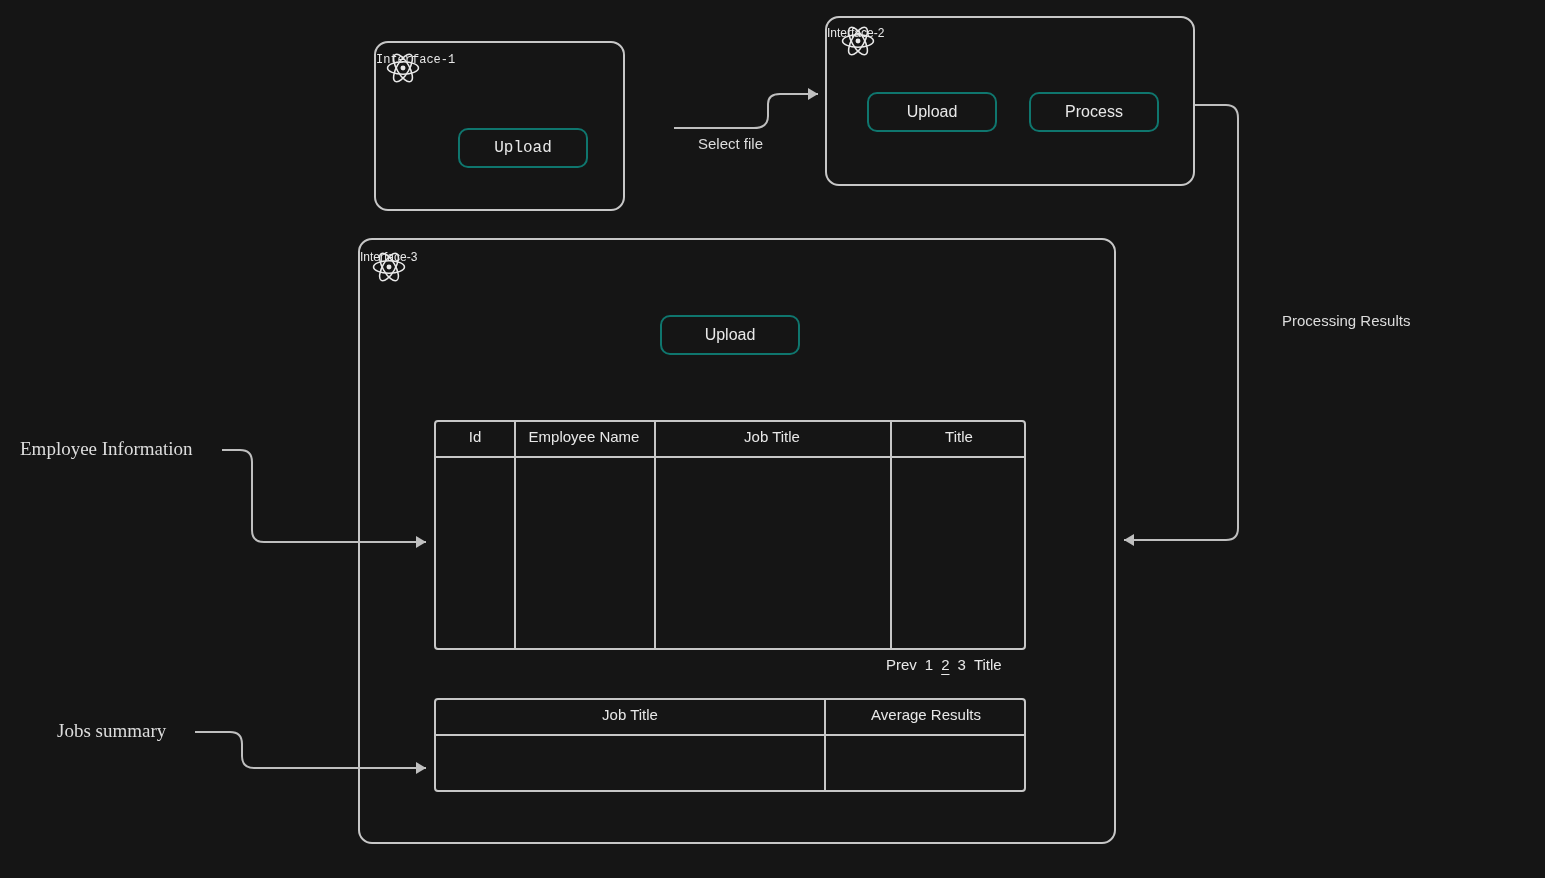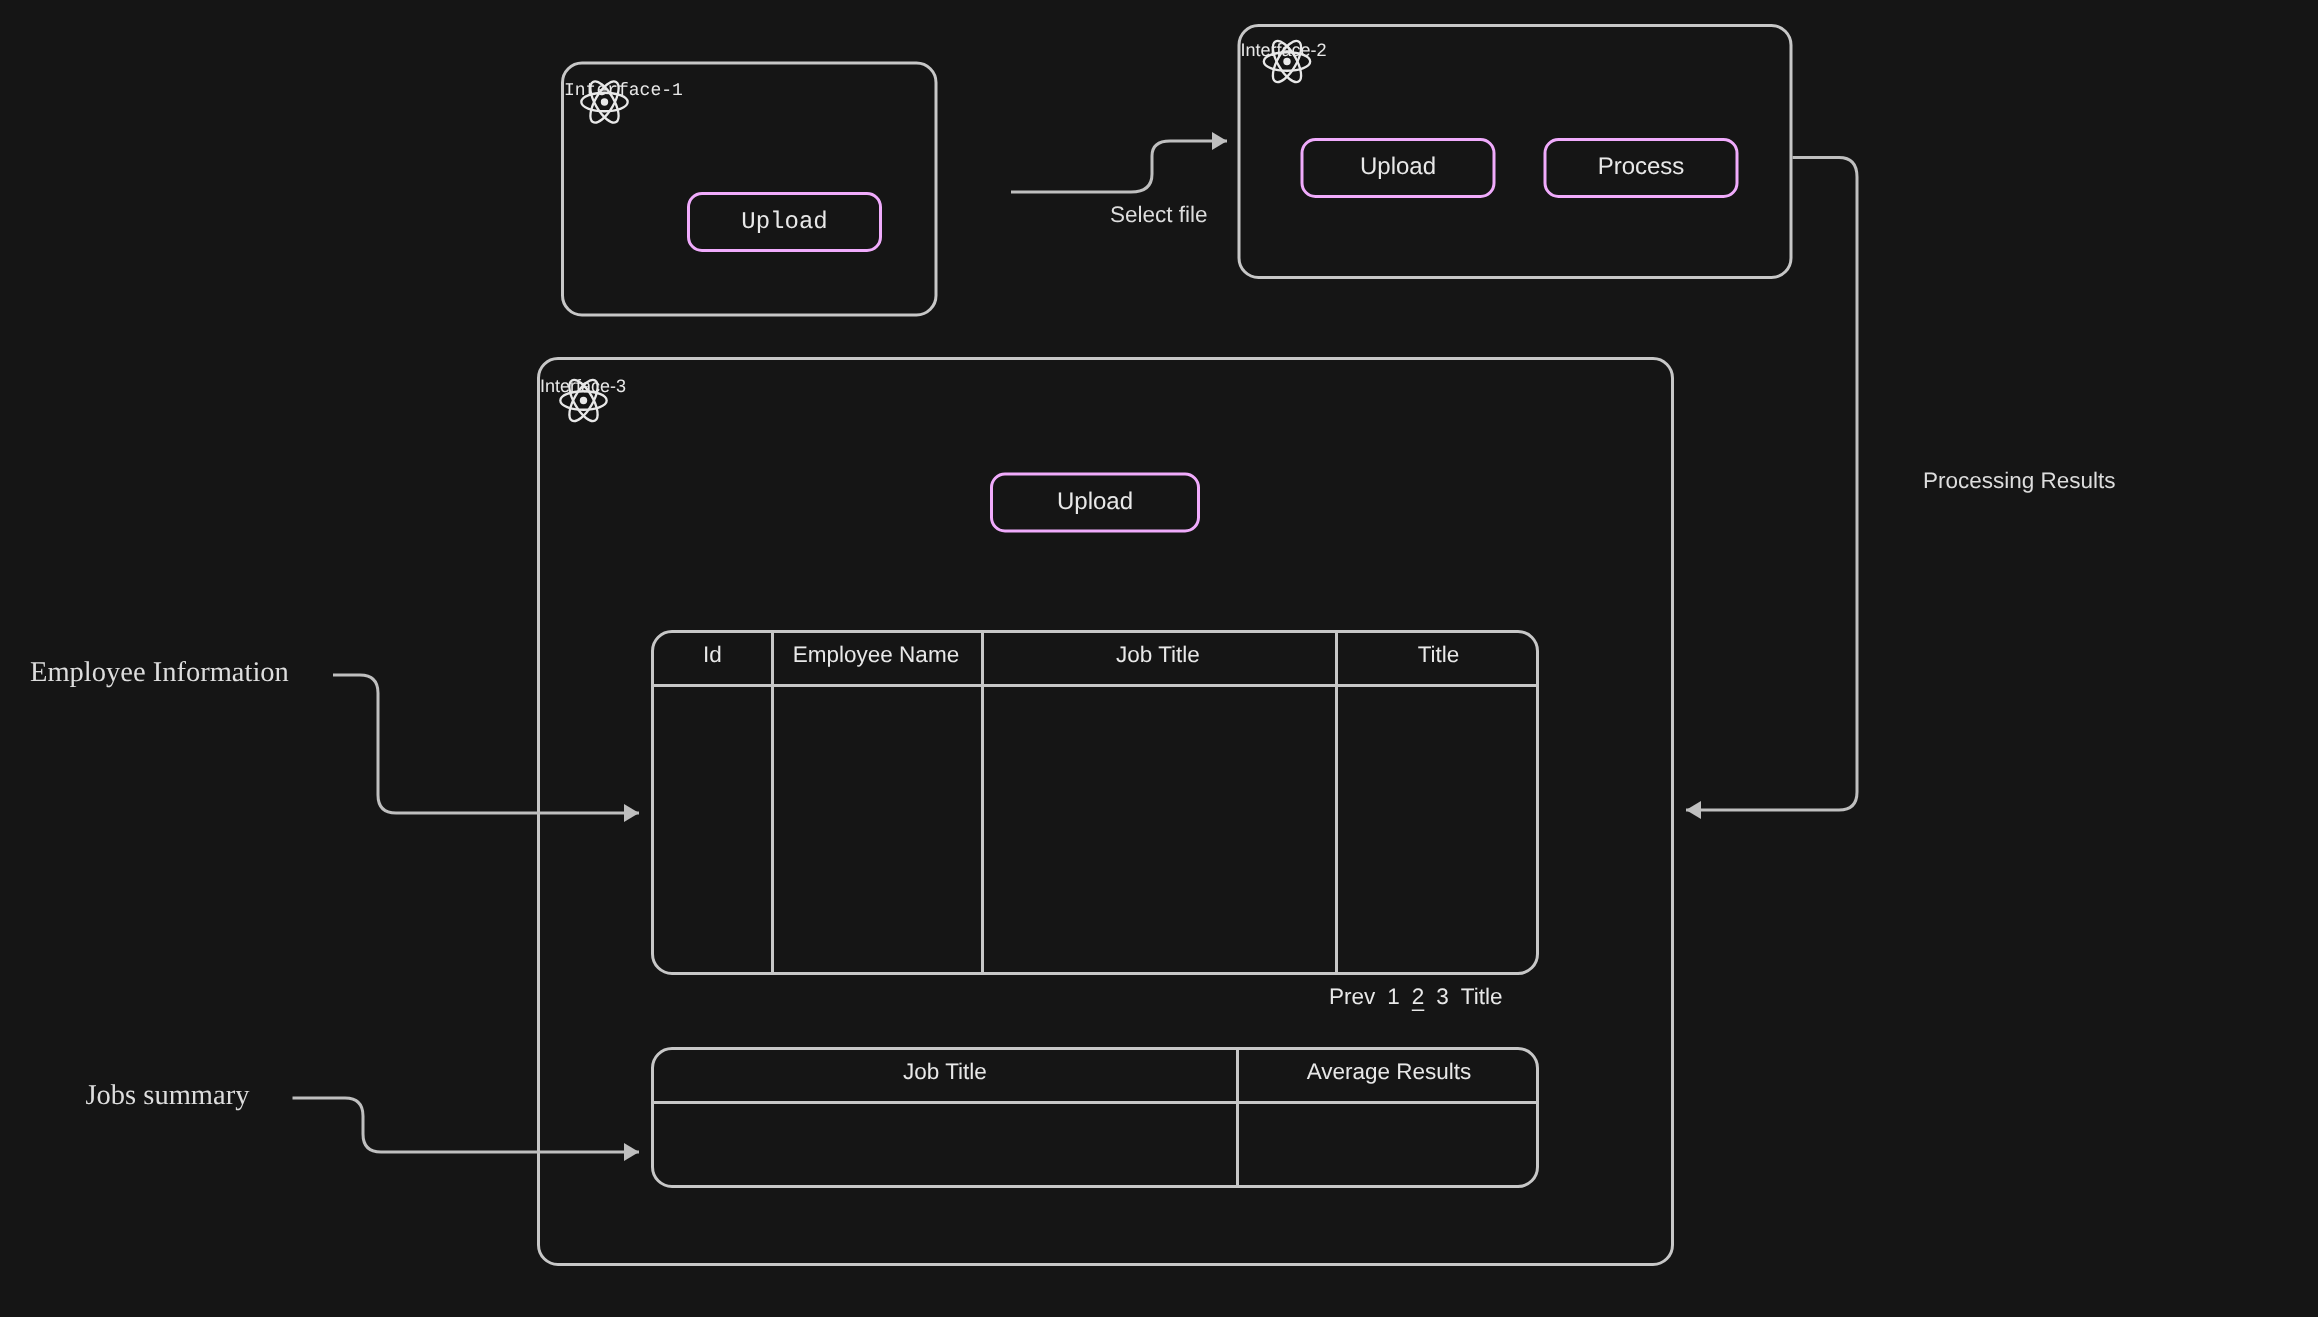--- a/index.html
+++ b/index.html
@@ -35,21 +35,21 @@
   .react-icon {
     position: absolute;
     top: 8px;
     left: 10px;
     width: 34px;
     height: 34px;
   }
   .react-icon svg { width: 100%; height: 100%; }
   .btn {
     position: absolute;
-    border: 2px solid #f0abfc;
+    border: 2px solid #0f766e;
     border-radius: 10px;
     background: transparent;
     color: #e8e8e8;
     font-size: 16px;
     display: flex;
     align-items: center;
     justify-content: center;
     box-sizing: border-box;
   }
 
@@ -66,21 +66,21 @@
 
   
   #if3 { left: 358px; top: 238px; width: 758px; height: 606px; }
   #if3 .react-icon { top: 10px; left: 12px; }
   #if3 .btn.upload { left: 300px; top: 75px; width: 140px; height: 40px; }
 
   
   .tbl {
     position: absolute;
     border: 2px solid #c7c7c7;
-    border-radius: 14px;
+    border-radius: 4px;
     box-sizing: border-box;
   }
   #tbl1 { left: 434px; top: 420px; width: 592px; height: 230px; }
   #tbl1 .vline { position: absolute; top: 0; bottom: 0; width: 2px; background: #c7c7c7; }
   #tbl1 .v1 { left: 78px; }
   #tbl1 .v2 { left: 218px; }
   #tbl1 .v3 { left: 454px; }
   #tbl1 .hline { position: absolute; left: 0; right: 0; height: 2px; background: #c7c7c7; top: 34px; }
   #tbl1 .hdr { position: absolute; top: 6px; text-align: center; font-size: 15px; }
   #tbl1 .h1 { left: 0; width: 78px; }
@@ -112,21 +112,21 @@
 
   
   .anno {
     position: absolute;
     font-size: 19px;
     font-family: Georgia, 'Times New Roman', serif;
     color: #ddd;
   }
   #anno-emp { left: 20px; top: 438px; }
   #anno-jobs { left: 57px; top: 720px; }
-  #anno-sel { left: 740px; top: 135px; font-size: 15px; font-family: inherit; text-align: right; }
+  #anno-sel { left: 698px; top: 135px; font-size: 15px; font-family: inherit; text-align: right; }
   #anno-proc { left: 1250px; top: 312px; font-size: 15px; font-family: inherit; margin-left: 32px; }
 
   
   svg.overlay {
     position: absolute;
     left: 0; top: 0;
     width: 1545px;
     height: 878px;
     pointer-events: none;
   }

